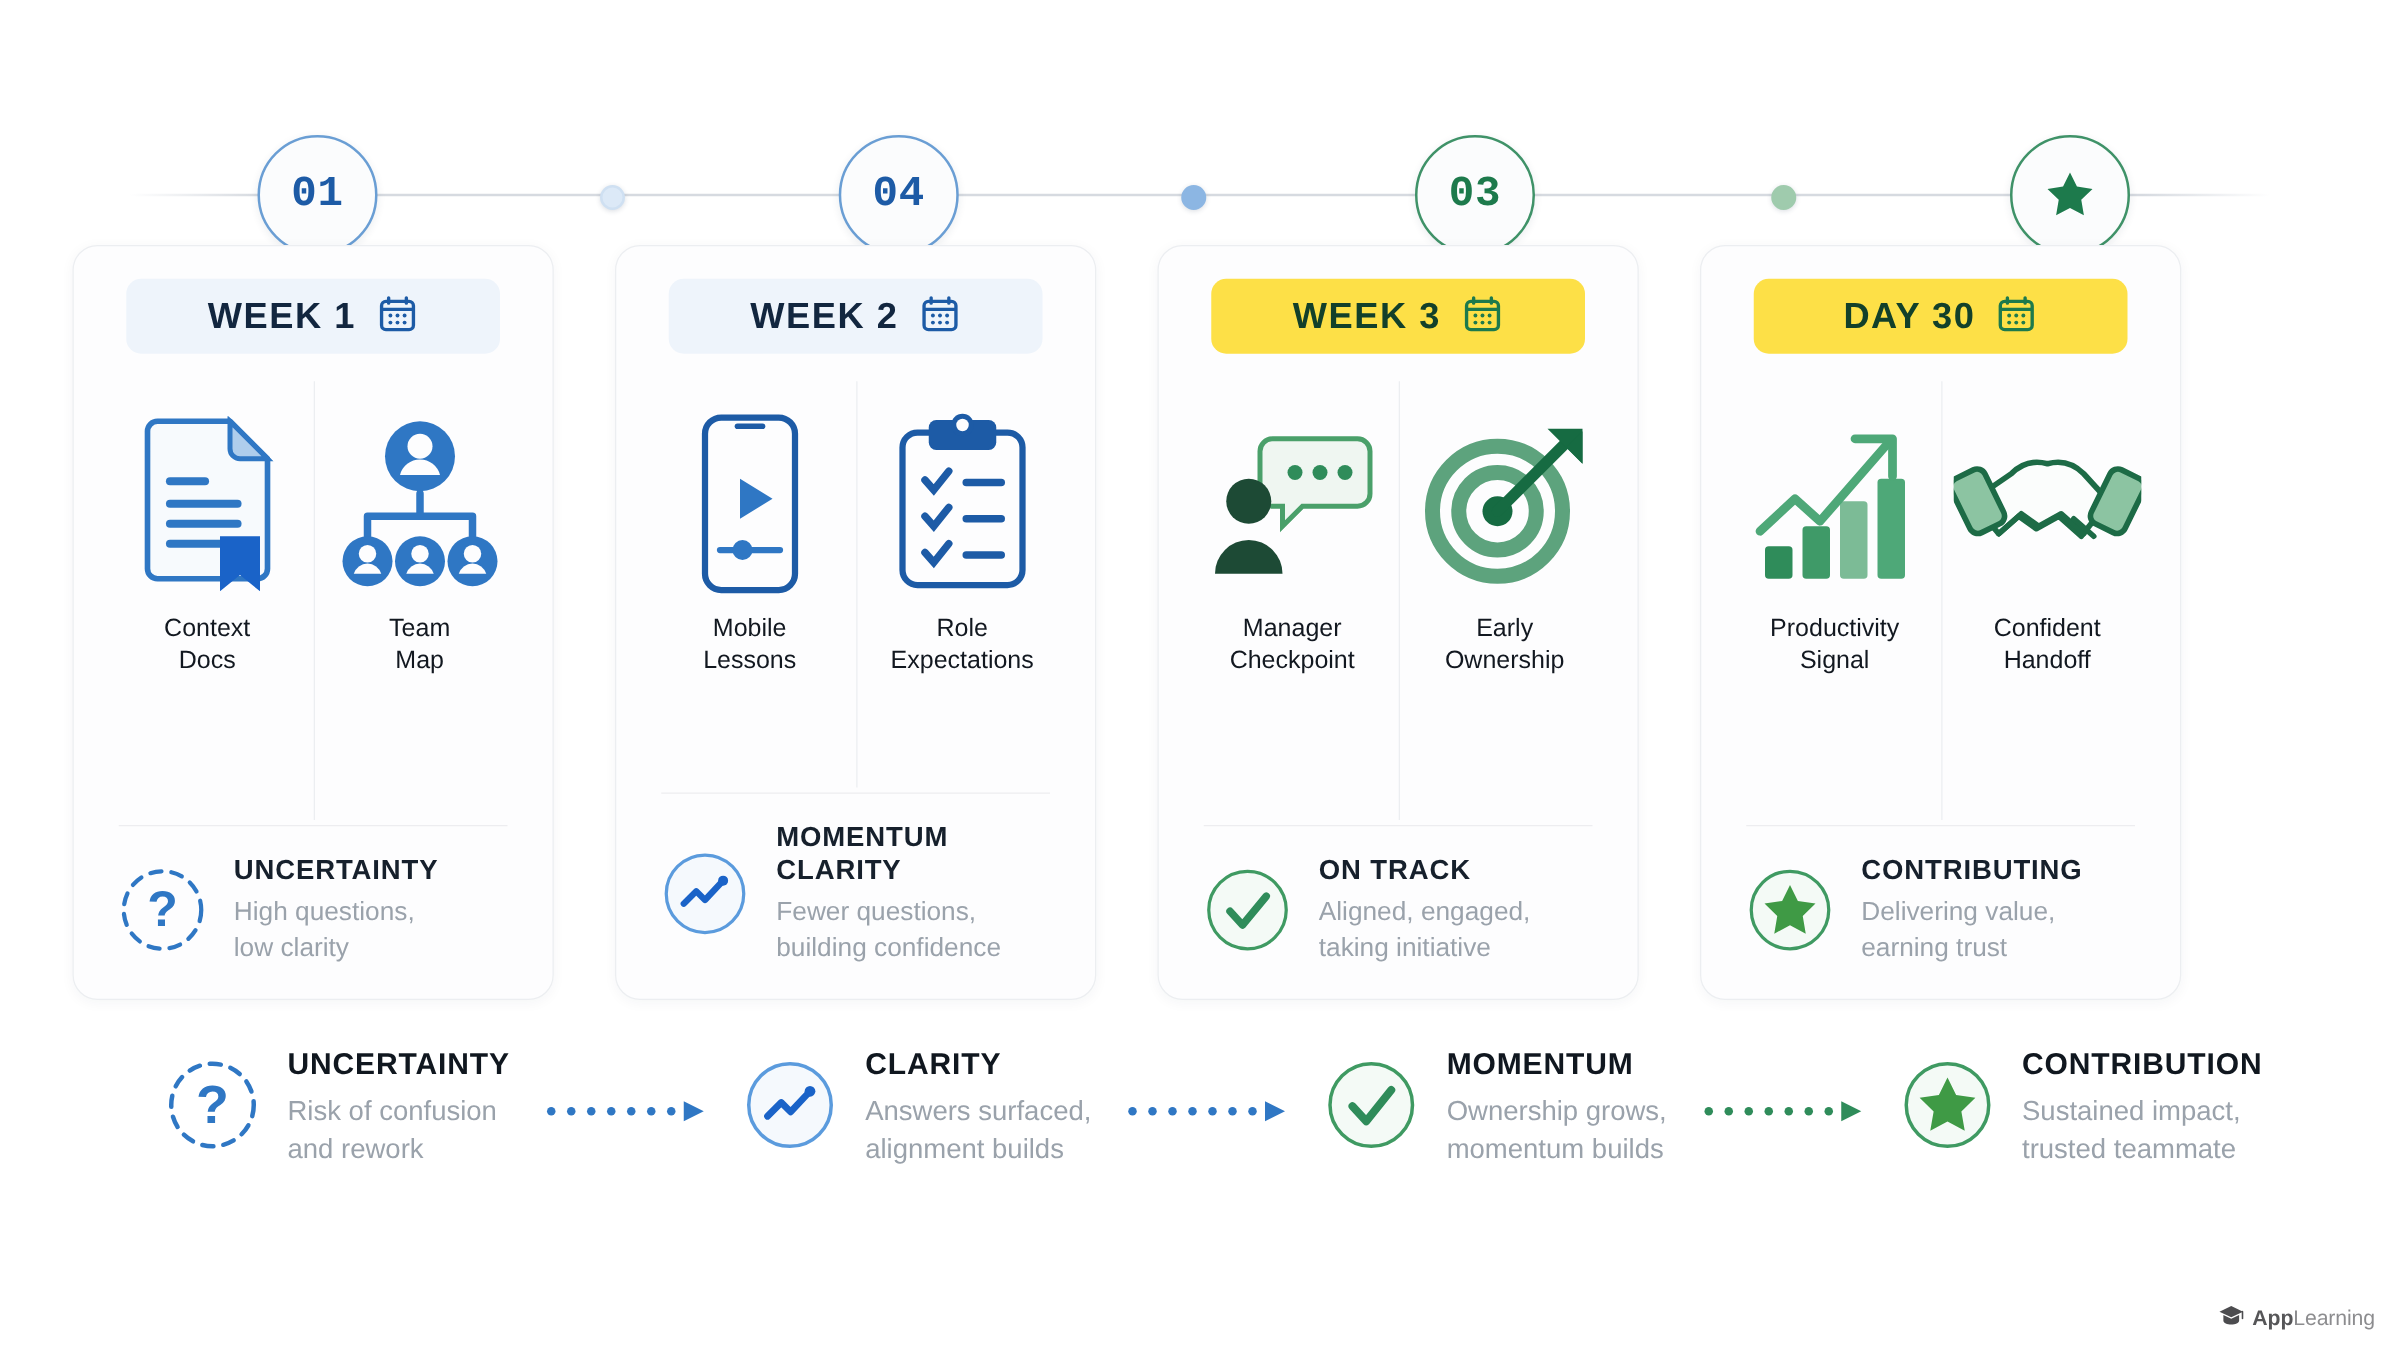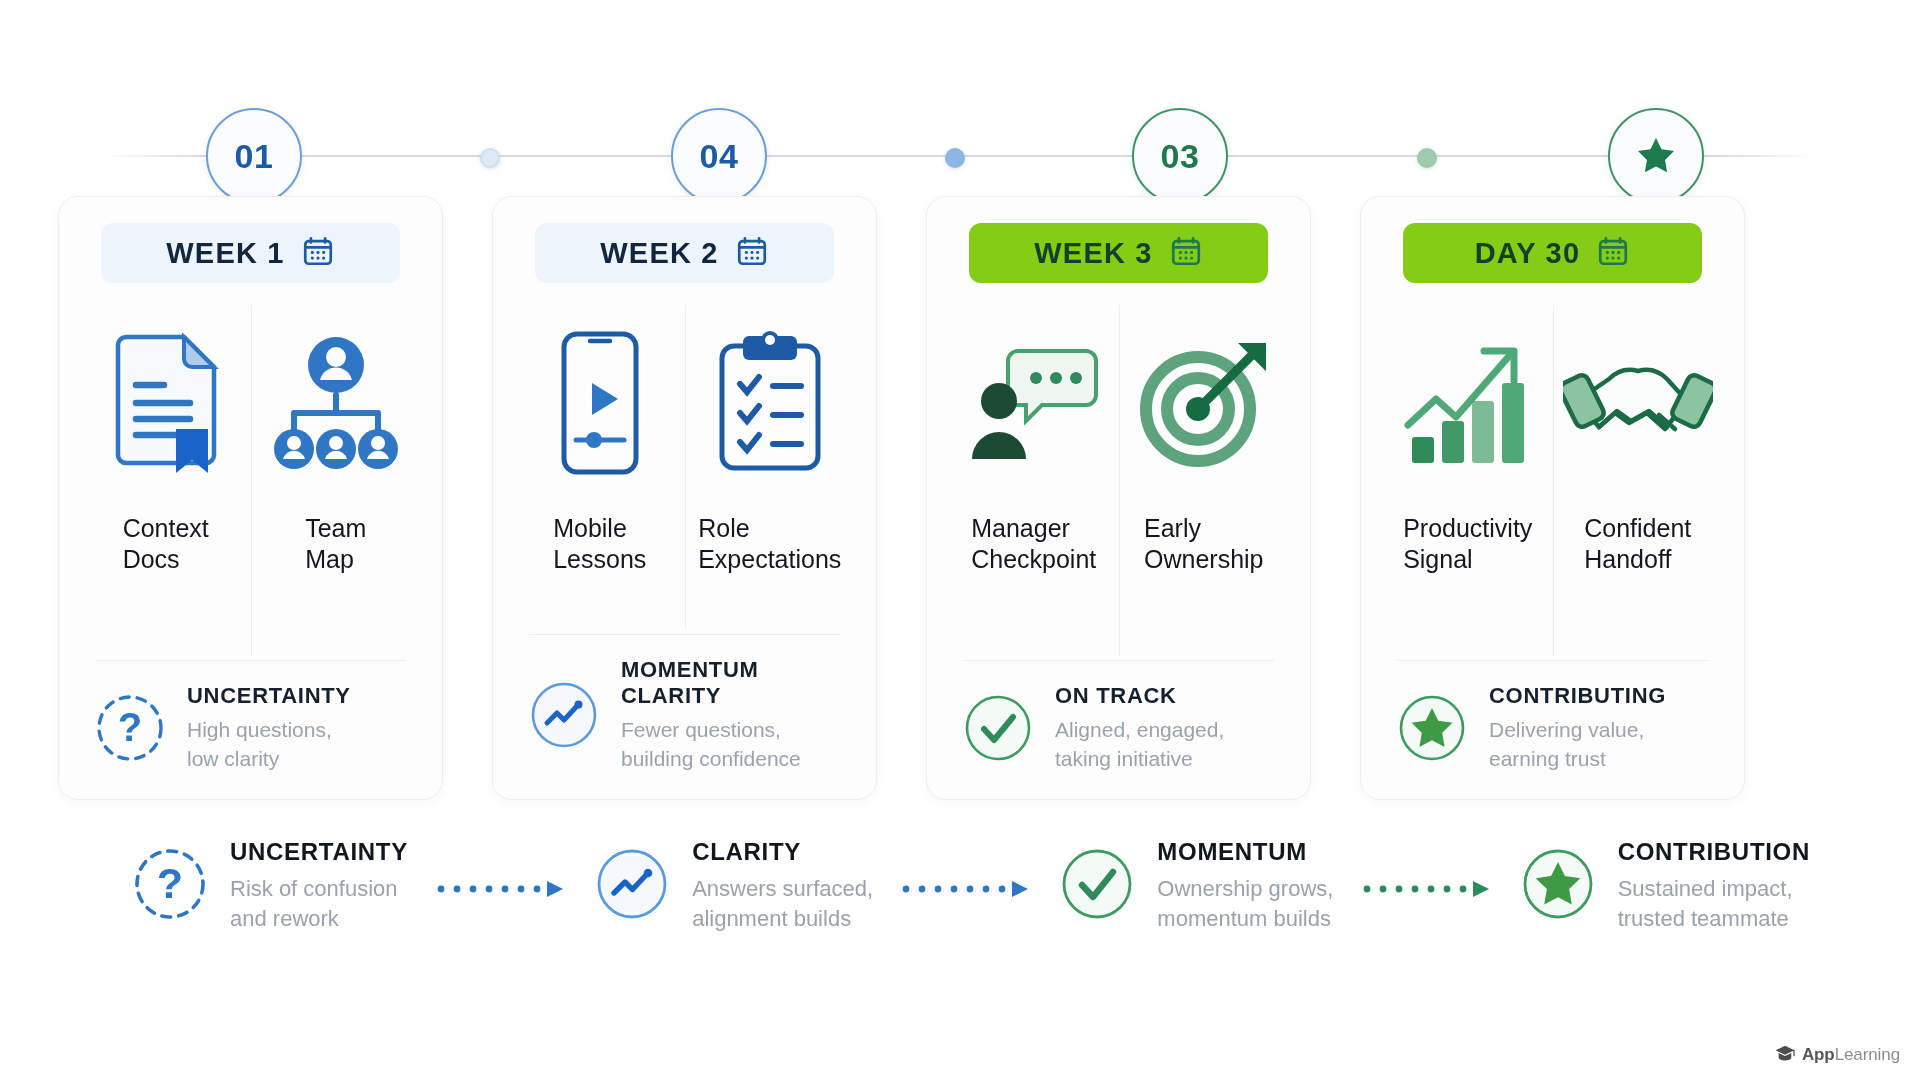--- a/index.html
+++ b/index.html
@@ -18,20 +18,21 @@
   }
   .timeline-rail {
     position: absolute; left: 104px; right: 104px; top: 47px;
     height: 2px;
     background: linear-gradient(to right, rgba(210,214,220,0), #d6dae0 6%, #d6dae0 94%, rgba(210,214,220,0));
   }
   .tl-node {
     position: absolute; top: 0;
     width: 96px; height: 96px;
     transform: translateX(-50%);
+    font-family: Liberation Mono, monospace;
   }
   .tl-circle {
     width: 96px; height: 96px; border-radius: 50%;
     background: #fbfcfd;
     display: flex; align-items: center; justify-content: center;
     font-size: 34px; font-weight: 700; letter-spacing: 0.5px;
     box-shadow: 0 2px 7px rgba(28,50,80,0.09);
   }
   .tl-circle.blue { border: 2.5px solid #6a9ed4; color: #1d5ba6; }
   .tl-circle.green { border: 2.5px solid #3f9268; color: #1d7a4c; }
@@ -60,42 +61,42 @@
     box-shadow: 0 2px 10px rgba(30,50,80,0.045);
     padding: 26px 22px 0 22px;
     display: flex; flex-direction: column;
   }
   .card-head {
     height: 60px; border-radius: 12px;
     display: flex; align-items: center; justify-content: center; gap: 16px;
     margin: 0 20px;
   }
   .card-head.blue { background: #eef4fb; }
-  .card-head.green { background: #84cc16; }
+  .card-head.green { background: #fde047; }
   .card-head-label {
     font-size: 29px; font-weight: 700; letter-spacing: 1.2px;
   }
   .card-head.blue .card-head-label { color: #12263f; }
   .card-head.green .card-head-label { color: #12402a; }
 
   .features {
     display: flex; flex: 1 1 auto; margin-top: 22px;
   }
   .feature {
     flex: 1 1 50%;
     display: flex; flex-direction: column; align-items: center;
     padding-top: 18px;
   }
   .feature + .feature { border-left: 1px solid #eceef1; }
   .feat-icon {
     height: 160px; display: flex; align-items: center; justify-content: center;
   }
   .feat-label {
-    margin-top: 30px;
-    font-size: 25px; line-height: 1.25; text-align: left; color: #121820;
+    margin-top: 8px;
+    font-size: 20px; line-height: 1.25; text-align: center; color: #121820;
     font-weight: 400;
   }
 
   .card-rule { height: 1px; background: #ededf0; margin: 4px 14px 0 14px; }
 
   .status {
     display: flex; align-items: center; gap: 20px;
     padding: 22px 10px 26px 12px;
   }
   .status-badge { width: 74px; height: 74px; flex: 0 0 74px; }

